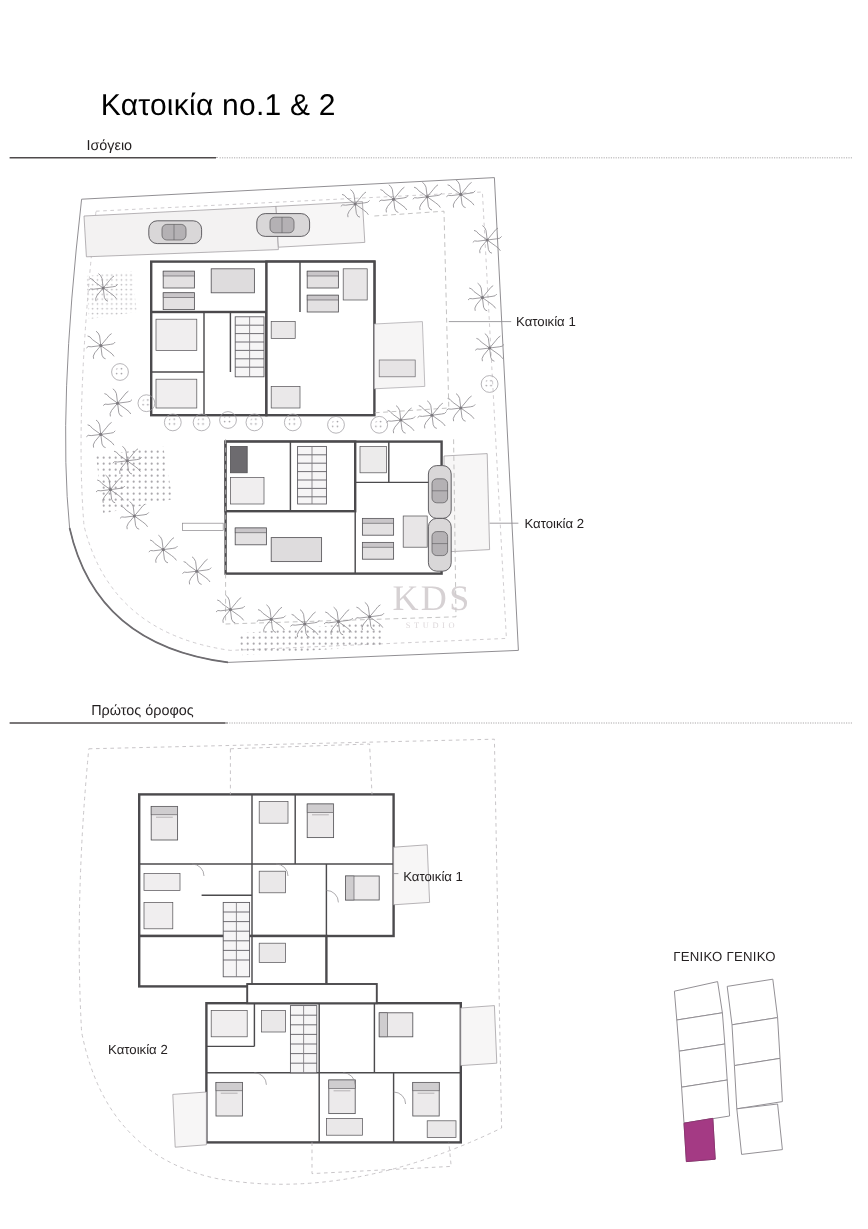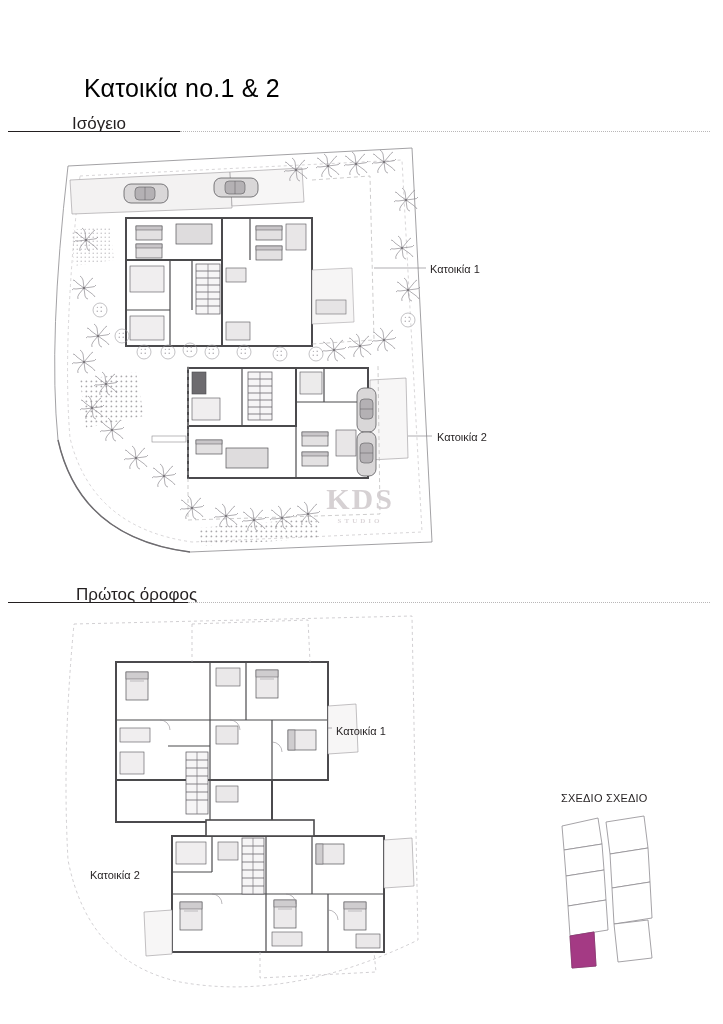--- a/index.html
+++ b/index.html
@@ -22,21 +22,21 @@
     position: absolute;
     left: 64px; top: 74px;
     font-size: 25px;
     color: #000000;
     letter-spacing: 0.2px;
     font-weight: 400;
     margin-left: 20px;
   }
   .section-label {
     position: absolute;
-    font-size: 17px;
+    font-size: 12px;
     color: #231f20;
   }
   #label-ground { left: 72px; top: 114px; }
   #label-first  { left: 76px; top: 585px; text-align: center; }
 
   
   .rule {
     position: absolute;
     height: 1px;
     background: #231f20;
@@ -68,21 +68,20 @@
   #watermark {
     position: absolute;
     left: 300px; top: 482px;
     width: 120px; height: 48px;
     color: #cfc9cc;
     font-size: 30px;
     letter-spacing: 2px;
     text-align: center;
     font-family: "Liberation Serif", serif;
     opacity: .85;
-    font-weight: bold;
   }
   #watermark .sub {
     display: block;
     font-size: 7px;
     letter-spacing: 3px;
     margin-top: 1px;
     color: #d6d0d3;
     text-align: center;
   }
 
@@ -435,21 +434,21 @@
     <path d="M324 230 L352 228 L354 276 L324 278 Z" fill="#f7f6f6" stroke="#9a979b" stroke-width="0.6"></path>
 
     <path d="M200 342 L200 368 L316 362 L314 342" fill="none" stroke="#bdbabe" stroke-width="0.7" stroke-dasharray="3 3"></path>
 
     <line x1="268" y1="118" x2="272" y2="118" stroke="#8e8b90" stroke-width="0.7"></line>
   </svg>
 
   <div class="plan-label" id="pl-f1">Κατοικία 1</div>
   <div class="plan-label" id="pl-f2">Κατοικία 2</div>
 
-  <div class="plan-label" id="pl-key">ΣΧΕΔΙΟ ΣΧΕΔΙΟ</div>
+  <div class="plan-label" id="pl-key">ΓΕΝΙΚΟ ΓΕΝΙΚΟ</div>
 
   <svg class="plan-canvas" id="plan-key" viewBox="0 0 130 170">
     <g stroke="#8e8b90" stroke-width="0.8" fill="#ffffff">
 
       <path d="M22 18 L58 10 L62 36 L24 42 Z"></path>
       <path d="M24 42 L62 36 L64 62 L26 68 Z"></path>
       <path d="M26 68 L64 62 L66 92 L28 98 Z"></path>
       <path d="M28 98 L66 92 L68 122 L30 128 Z"></path>
       <path d="M30 128 L54 124 L56 158 L32 160 Z"></path>
 

